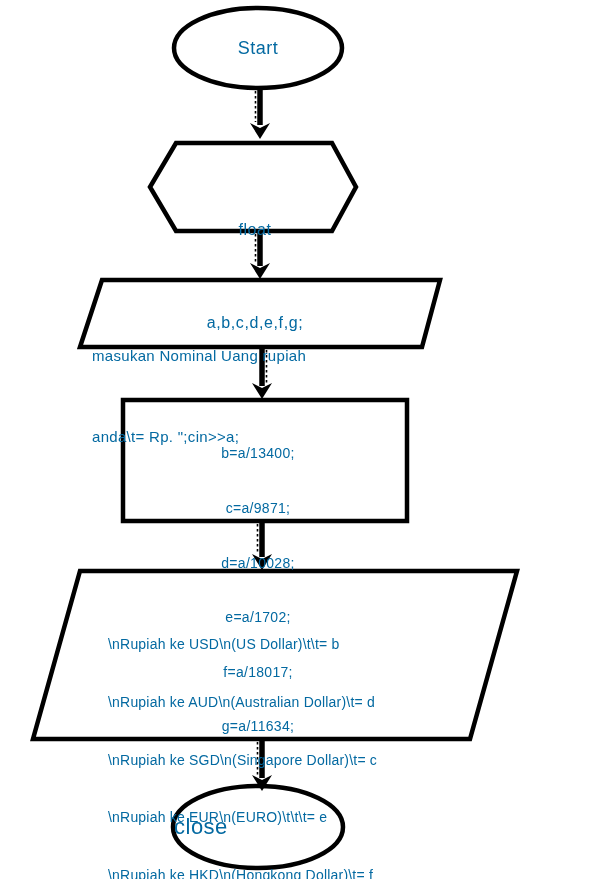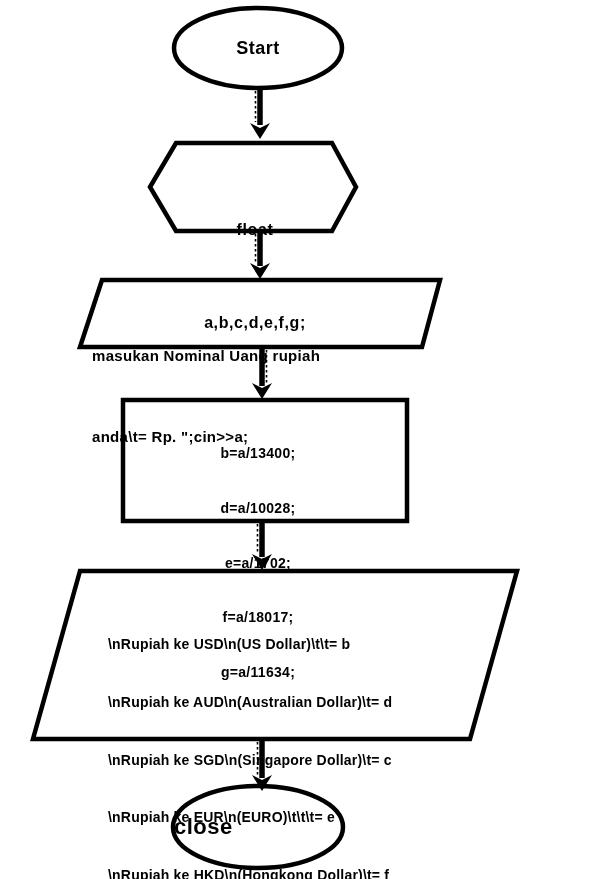--- a/index.html
+++ b/index.html
@@ -35,22 +35,22 @@
     stroke: #000000;
     stroke-width: 1.6;
     stroke-dasharray: 2.5 2.5;
   }
   .head {
     fill: #000000;
     stroke: none;
   }
   .text {
     position: absolute;
-    color: #000000;
-    font-weight: bold;
+    color: #0369a1;
+    font-weight: normal;
     white-space: pre;
   }
   .t-start   { left: 174px; top: 34px;  width: 168px; text-align: center; font-size: 18px; line-height: 28px; letter-spacing: 0.5px; }
   .t-declare { left: 155px; top: 152px; width: 200px; text-align: center; font-size: 16px; line-height: 31px; letter-spacing: 0.6px; }
   .t-input   { left: 92px;  top: 288px; width: 336px; text-align: left; font-size: 15px; line-height: 27px; letter-spacing: 0.3px; }
   .t-process { left: 116px; top: 408px; width: 284px; text-align: center; font-size: 14px; line-height: 18.2px; letter-spacing: 0.3px; }
   .t-output  { left: 108px; top: 597px; width: 390px; text-align: left;   font-size: 14px; line-height: 19.2px; letter-spacing: 0.2px; }
   .t-end     { left: 174px; top: 812px; width: 168px; text-align: left; font-size: 22px; line-height: 30px; letter-spacing: 0.5px; }
 </style>
 </head>
@@ -105,20 +105,21 @@
     <div>a,b,c,d,e,f,g;</div>
   </div>
 
   <div class="text t-input">
     <div>masukan Nominal Uang rupiah</div>
     <div>anda\t= Rp. ";cin&gt;&gt;a;</div>
   </div>
 
   <div class="text t-process">
     <div>b=a/13400;</div>
+    <div>c=a/9871;</div>
     <div>d=a/10028;</div>
     <div>e=a/1702;</div>
     <div>f=a/18017;</div>
     <div>g=a/11634;</div>
   </div>
 
   <div class="text t-output">
     <div>\nRupiah ke USD\n(US Dollar)\t\t= b</div>
     <div>\nRupiah ke AUD\n(Australian Dollar)\t= d</div>
     <div>\nRupiah ke SGD\n(Singapore Dollar)\t= c</div>

